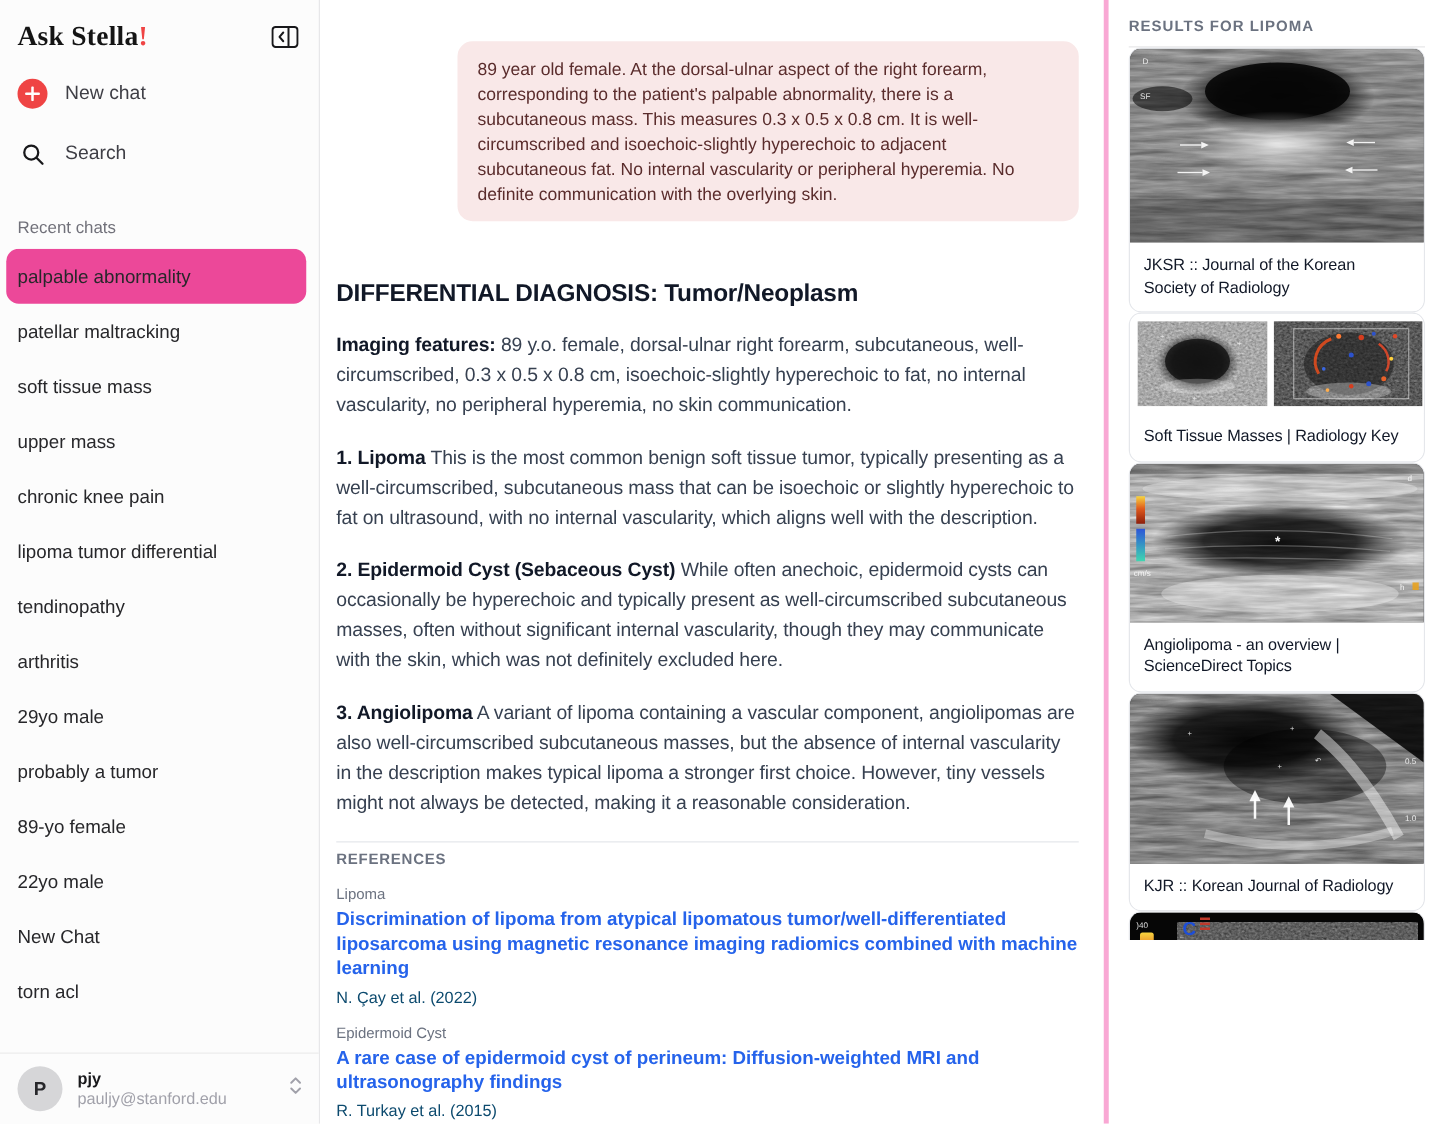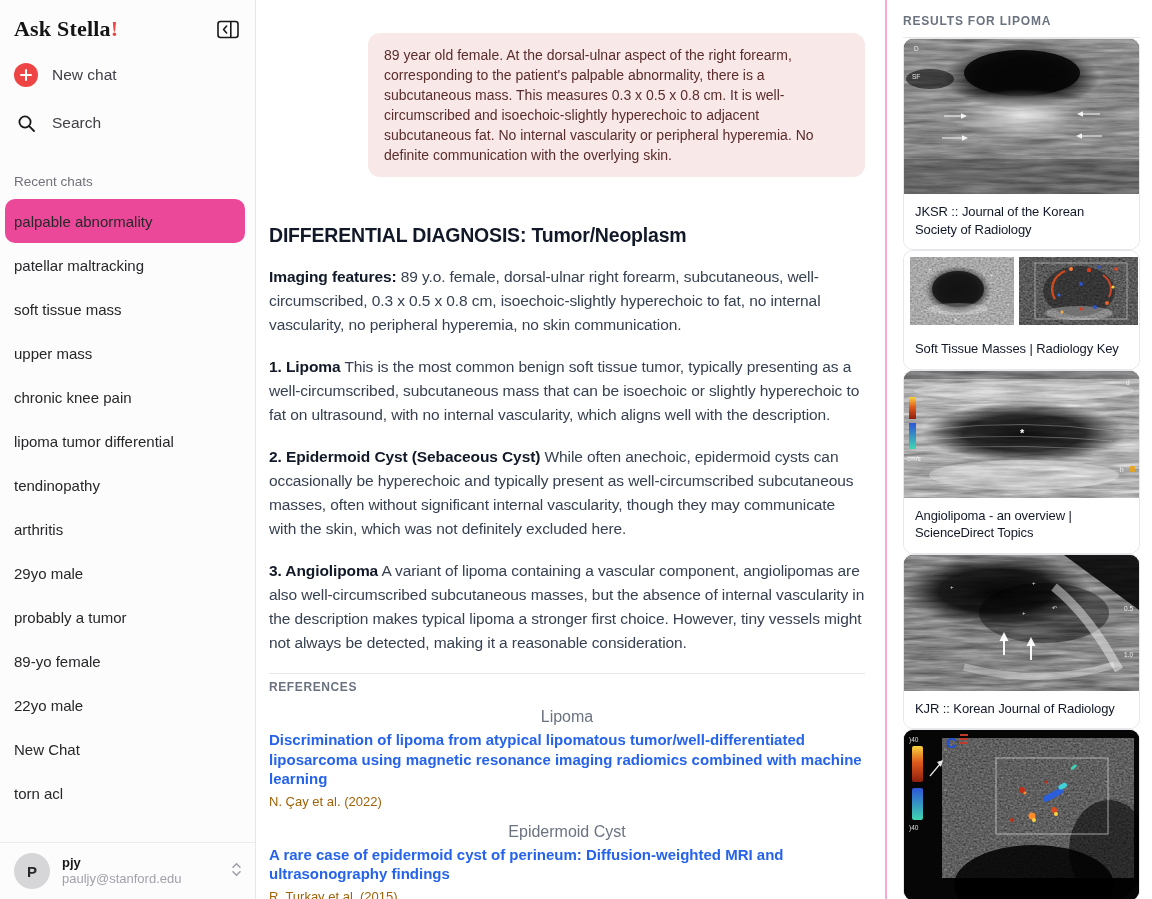--- a/index.html
+++ b/index.html
@@ -29,41 +29,41 @@
   .chat-item.selected { background:#ec4899; }
   .profile { flex:0 0 57px; border-top:1px solid #ececec; background:#fcfcfc;
     display:flex; align-items:center; gap:12px; padding:0 12px 0 14px; cursor:pointer; }
   .avatar { width:36px; height:36px; border-radius:50%; background:#d6d6d8; color:#27272a;
     font-size:15px; font-weight:700; display:flex; align-items:center; justify-content:center; }
   .pinfo { flex:1; line-height:1.25; }
   .pname { font-size:13px; font-weight:700; color:#18181b; }
   .pemail { font-size:13px; color:#a1a1aa; }
 
   
-  .main { width:631px; min-width:631px; height:899px; border-right:2px solid #f9a8d4;
+  .main { width:631px; min-width:631px; height:899px; border-right:4px solid #f9a8d4;
     background:#fff; overflow:hidden; padding:0 20px 0 13px; }
   .user-msg { width:497px; margin:33px 0 0 auto; background:var(--message-bg,#f9e8e8);
     color:var(--message-text,#5a2c2c); border-radius:12px; padding:12px 16px;
     font-size:14px; line-height:20px; }
   h1.dx { margin-top:47px; font-size:19.5px; font-weight:700; color:#111827;
     letter-spacing:-.2px; }
   .main p { margin-top:18px; font-size:15.5px; line-height:24px; color:#374151;
     letter-spacing:-.1px; }
   .main p strong { color:#111827; font-weight:700; }
   .main hr { border:none; border-top:1px solid #e5e7eb; margin-top:18px; }
   .refs-heading { margin-top:6px; font-size:12px; font-weight:600; letter-spacing:.6px;
     color:#6b7280; }
   .ref-group { margin-top:14px; }
-  .ref-cat { font-size:16px; color:#6b7280;text-align:center; }
+  .ref-cat { font-size:12px; color:#6b7280; }
   .ref-title { display:block; margin-top:4px; font-size:15px; line-height:19.5px;
     font-weight:600; color:var(--link-blue,#2563eb); text-decoration:none; cursor:pointer; }
-  .ref-authors { margin-top:5px; font-size:13px; color:#a16207; }
+  .ref-authors { margin-top:5px; font-size:13px; color:#0c4a6e; }
 
   
-  .results { flex:1; height:899px; background:#fff; overflow:hidden;
+  .results { flex:1; height:752px; background:#fff; overflow:hidden;
     padding:14px 12px 0 16px; }
   .results-heading { font-size:12px; font-weight:600; letter-spacing:.8px; color:#6b7280; }
   .results hr { border:none; border-top:1px solid #e7e7e9; margin-top:9px; }
   .card { margin-top:0; border:1px solid #e5e7eb; border-radius:10px; overflow:hidden;
     background:#fff; cursor:pointer; }
   .card:first-of-type { margin-top:6px; }
   .thumb { display:block; line-height:0; background:#111; }
   .thumb svg { display:block; }
   .thumb-pair { display:flex; gap:5px; padding:6px; background:#fff; }
   .thumb-pair .half { line-height:0; }

